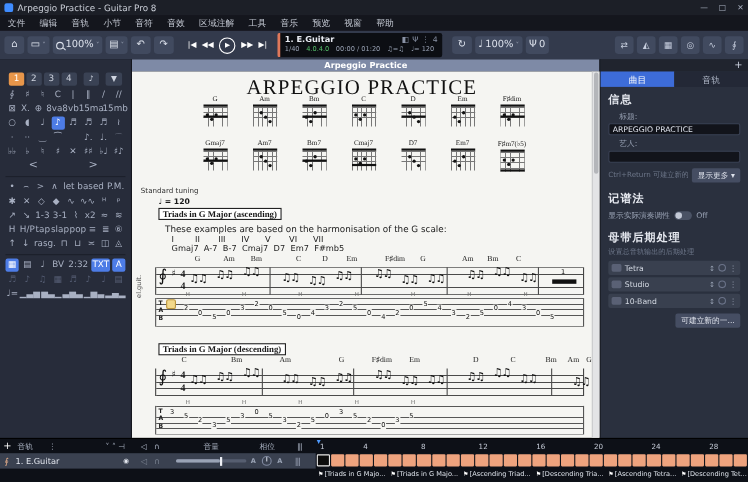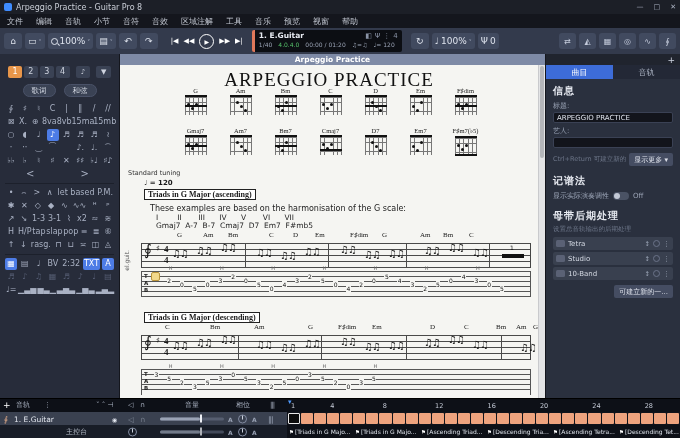--- a/index.html
+++ b/index.html
@@ -78,21 +78,21 @@
 .cursor{position:absolute;width:9px;height:9px;background:#f3d98b;border:1px solid #bb953c;border-radius:2px}
 .trklbl{position:absolute;left:3px;font-size:6px;color:#555;writing-mode:vertical-rl;transform:rotate(180deg)}
 
 #rightpanel{width:135px;background:#2a303e;border-left:1px solid #14161d;display:flex;flex-direction:column;color:#c9cfdb}
 #ptop{height:11px;background:#20242e;display:flex;justify-content:flex-end;align-items:center;padding:0 5px;color:#cfd5e2;font-size:9px}
 #ptabs{display:flex;height:14px}
 .ptab{flex:1;display:flex;align-items:center;justify-content:center;background:#232836;color:#aeb6c6;font-size:8px}
 .ptab.act{background:#3d6cd8;color:#fff}
 #pbody{padding:5px 7px;flex:1;display:flex;flex-direction:column}
 .psec{font-size:10px;font-weight:bold;color:#e6e9f0;letter-spacing:1px}
-.plabel{color:#97a0b2;font-size:7px;margin:3px 0 1px}
+.plabel{color:#97a0b2;font-size:7px;margin:3px 10px 1px}
 .pinput{height:11px;background:#12141b;border:1px solid #3a4154;border-radius:2px;color:#dfe3ec;font-size:7px;padding:0 3px;width:100%;display:block}
 .hintrow{display:flex;align-items:center;gap:3px;margin-top:5px}
 .hint{color:#6c7588;font-size:6.5px;flex:1;overflow:hidden;white-space:nowrap}
 .pbtn2{background:#454d62;border-radius:2px;padding:1.5px 5px;font-size:7px;color:#dde1ea;white-space:nowrap}
 .togrow{display:flex;align-items:center;gap:4px;margin-top:3px;font-size:7px;color:#9aa3b5}
 .toggle{width:16px;height:8px;background:#4a5264;border-radius:4px;position:relative;flex:none}
 .tknob{position:absolute;left:1px;top:1px;width:6px;height:6px;border-radius:50%;background:#c3c9d6}
 .stylerow{display:flex;justify-content:flex-end;align-items:center;gap:4px;margin-top:4px;font-size:7px;color:#9aa3b5}
 .mdesc{color:#6c7588;font-size:6.5px;margin:2px 0 3px}
 .mrow{display:flex;align-items:center;gap:3px;height:13px;background:#39404f;border-radius:2px;padding:0 3px;margin-bottom:2px;font-size:7px;color:#d3d8e2}
@@ -244,24 +244,20 @@
 
   <div id="palette">
     <div id="voices">
         <span class="vbtn act">1</span>
         <span class="vbtn">2</span>
         <span class="vbtn">3</span>
         <span class="vbtn">4</span>
         <span class="vx">♪</span>
         <span class="vx">▼</span>
       </div>
-    <div id="pbtns">
-      <span class="pbtn">歌词</span>
-      <span class="pbtn">和弦</span>
-    </div>
     <div id="prows">
         <div class="prow">
           <span class="pcell">∮</span>
           <span class="pcell">♯</span>
           <span class="pcell">♮</span>
           <span class="pcell">C</span>
           <span class="pcell">|</span>
           <span class="pcell">‖</span>
           <span class="pcell">/</span>
           <span class="pcell">//</span>
@@ -742,31 +738,20 @@
       <span class="abs" style="left:140px;color:#78808f">∩</span>
       <span class="slider" style="left:160px">
           <span class="sfill"></span>
           <span class="sthumb"></span>
         </span>
       <span class="abs abadge" style="left:228px">A</span>
       <span class="knob" style="left:238px"></span>
       <span class="abs abadge" style="left:252px">A</span>
       <span class="abs" style="left:268px;letter-spacing:-1px;color:#9aa3b5">|||</span>
     </div>
-    <div class="brow bmaster">
-      <span class="abs" style="left:66px">主控台</span>
-      <span class="knob" style="left:128px"></span>
-      <span class="slider" style="left:160px;opacity:.7">
-          <span class="sfill"></span>
-          <span class="sthumb"></span>
-        </span>
-      <span class="abs abadge" style="left:228px">A</span>
-      <span class="knob" style="left:238px"></span>
-      <span class="abs abadge" style="left:252px">A</span>
-    </div>
   </div>
   <div id="bright">
     <div id="tlnums">
         <span class="tlcaret" style="left: 1px;">▾</span>
         <span class="tlnum" style="left: 4px;">1</span>
         <span class="tlnum" style="left: 43.3px;">4</span>
         <span class="tlnum" style="left: 95.7px;">8</span>
         <span class="tlnum" style="left: 148.1px; text-align: right;">12</span>
         <span class="tlnum" style="left: 200.5px;">16</span>
         <span class="tlnum" style="left: 252.9px;">20</span>

